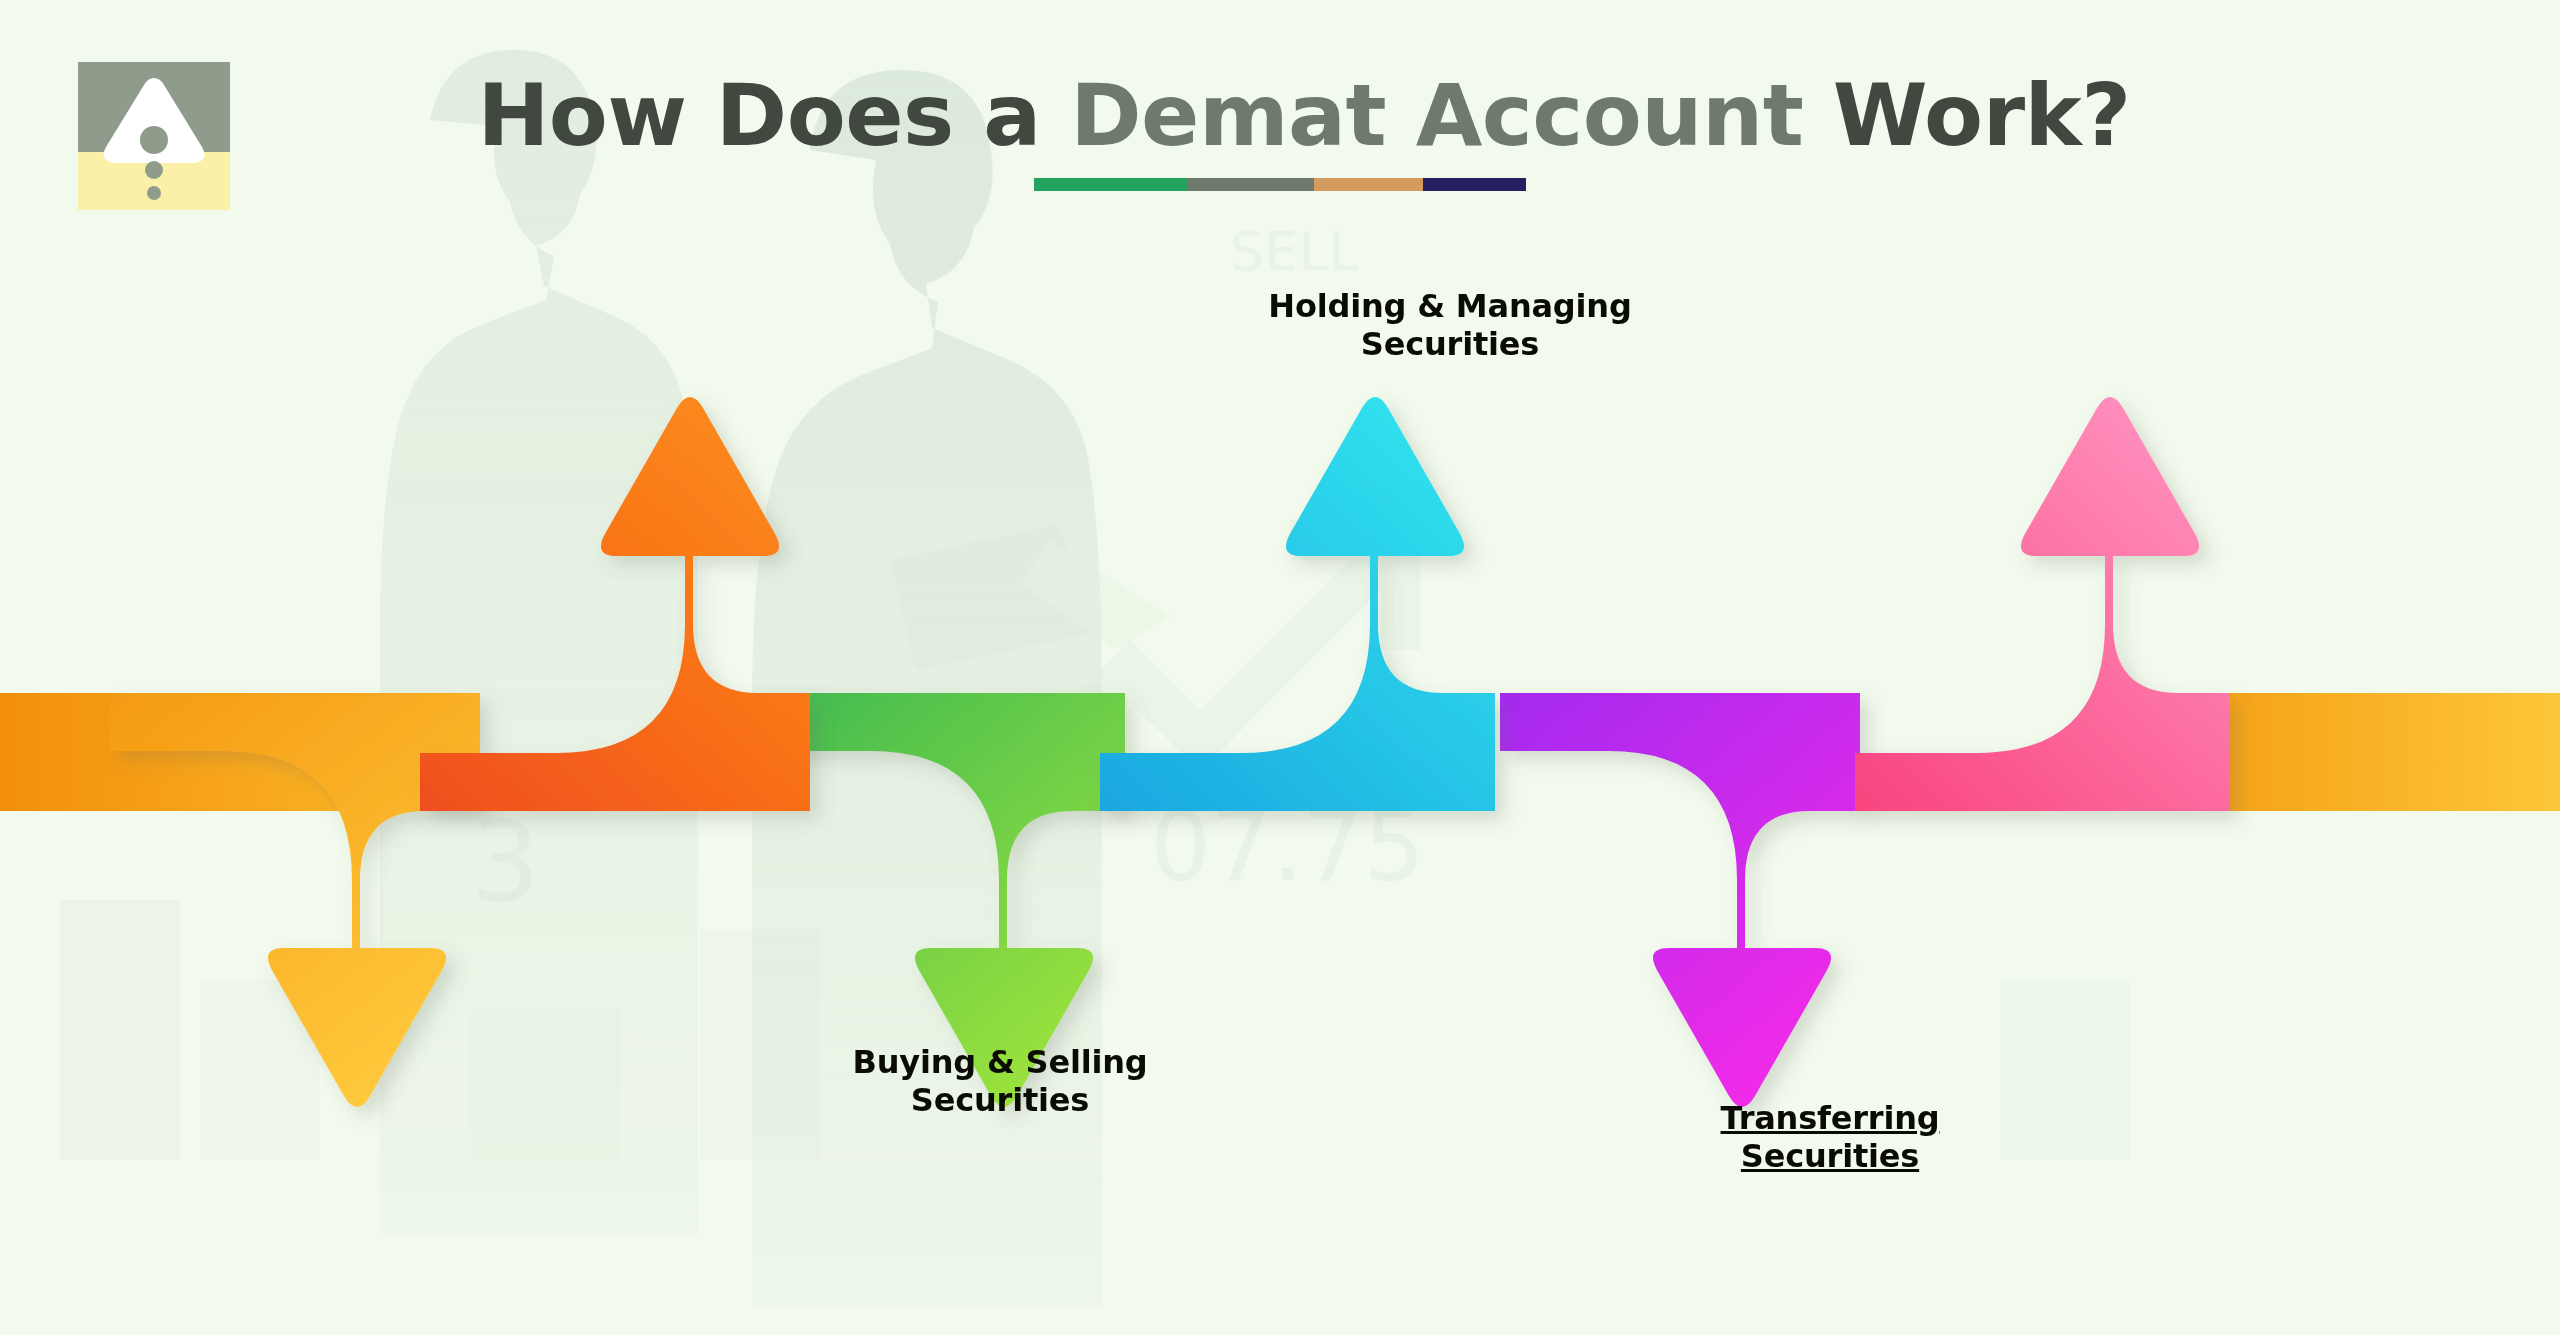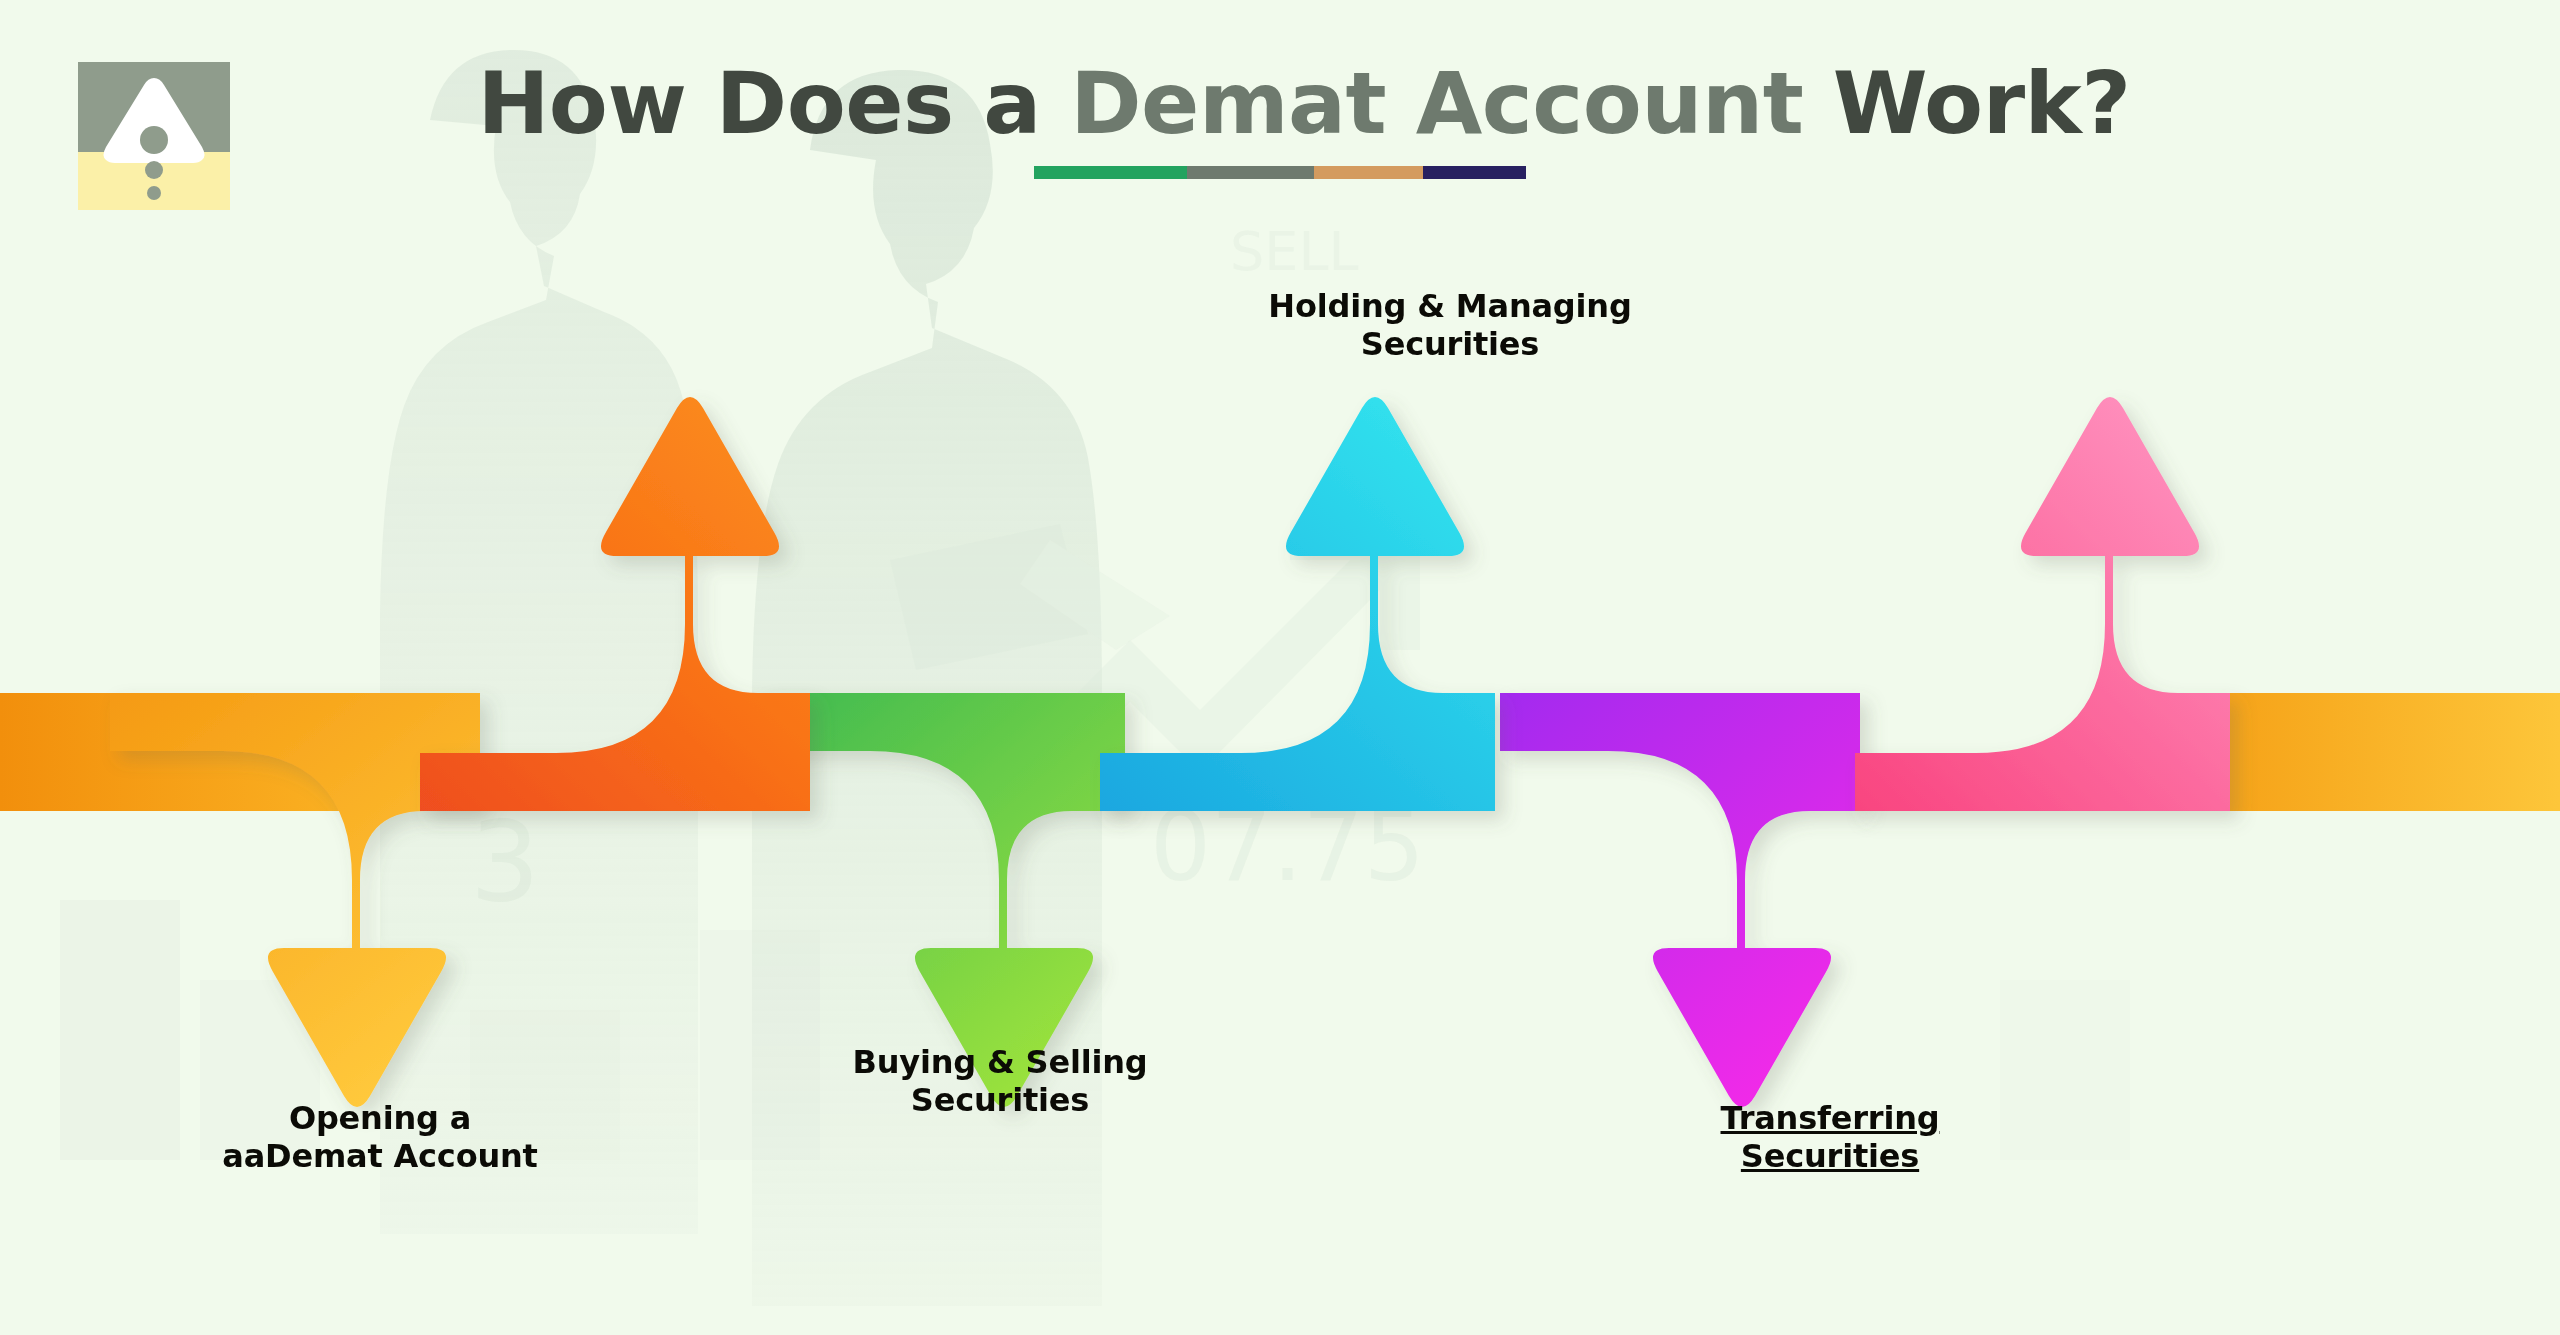--- a/index.html
+++ b/index.html
@@ -43,21 +43,21 @@
     width: 2560px;
     text-align: center;
     z-index: 5;
   }
   .title {
     font-size: 86px;
     font-weight: 700;
     letter-spacing: -0.5px;
     line-height: 1.05;
     color: #414840;
-    margin: 0;
+    margin: 12px;
     white-space: nowrap;
     padding-left: 48px;
   }
   .title .hl { color: #6e7a6e; }
 
   .accent-bar {
     margin: 18px auto 0;
     width: 492px;
     height: 13px;
     display: flex;
@@ -319,22 +319,20 @@
         L606 532
         Q592 556 617 556
         L685 556
         L685 624
         Q685 753 556 753
         L420 753
         Z"></path>
     </g>
   </svg>
 
-  <div class="step-label" style="left:110px; top:1100px; width:540px;">Opening a
-aaDemat Account</div>
 
 
   <div class="step-label" style="left:790px; top:1044px; width:420px;">Buying &amp; Selling
 Securities</div>
 
   <div class="step-label" style="left:1160px; top:288px; width:580px;">Holding &amp; Managing
 Securities</div>
 
   <div class="step-label" style="left:1560px; top:1100px; width:540px;text-decoration:underline;">Transferring
 Securities</div>

